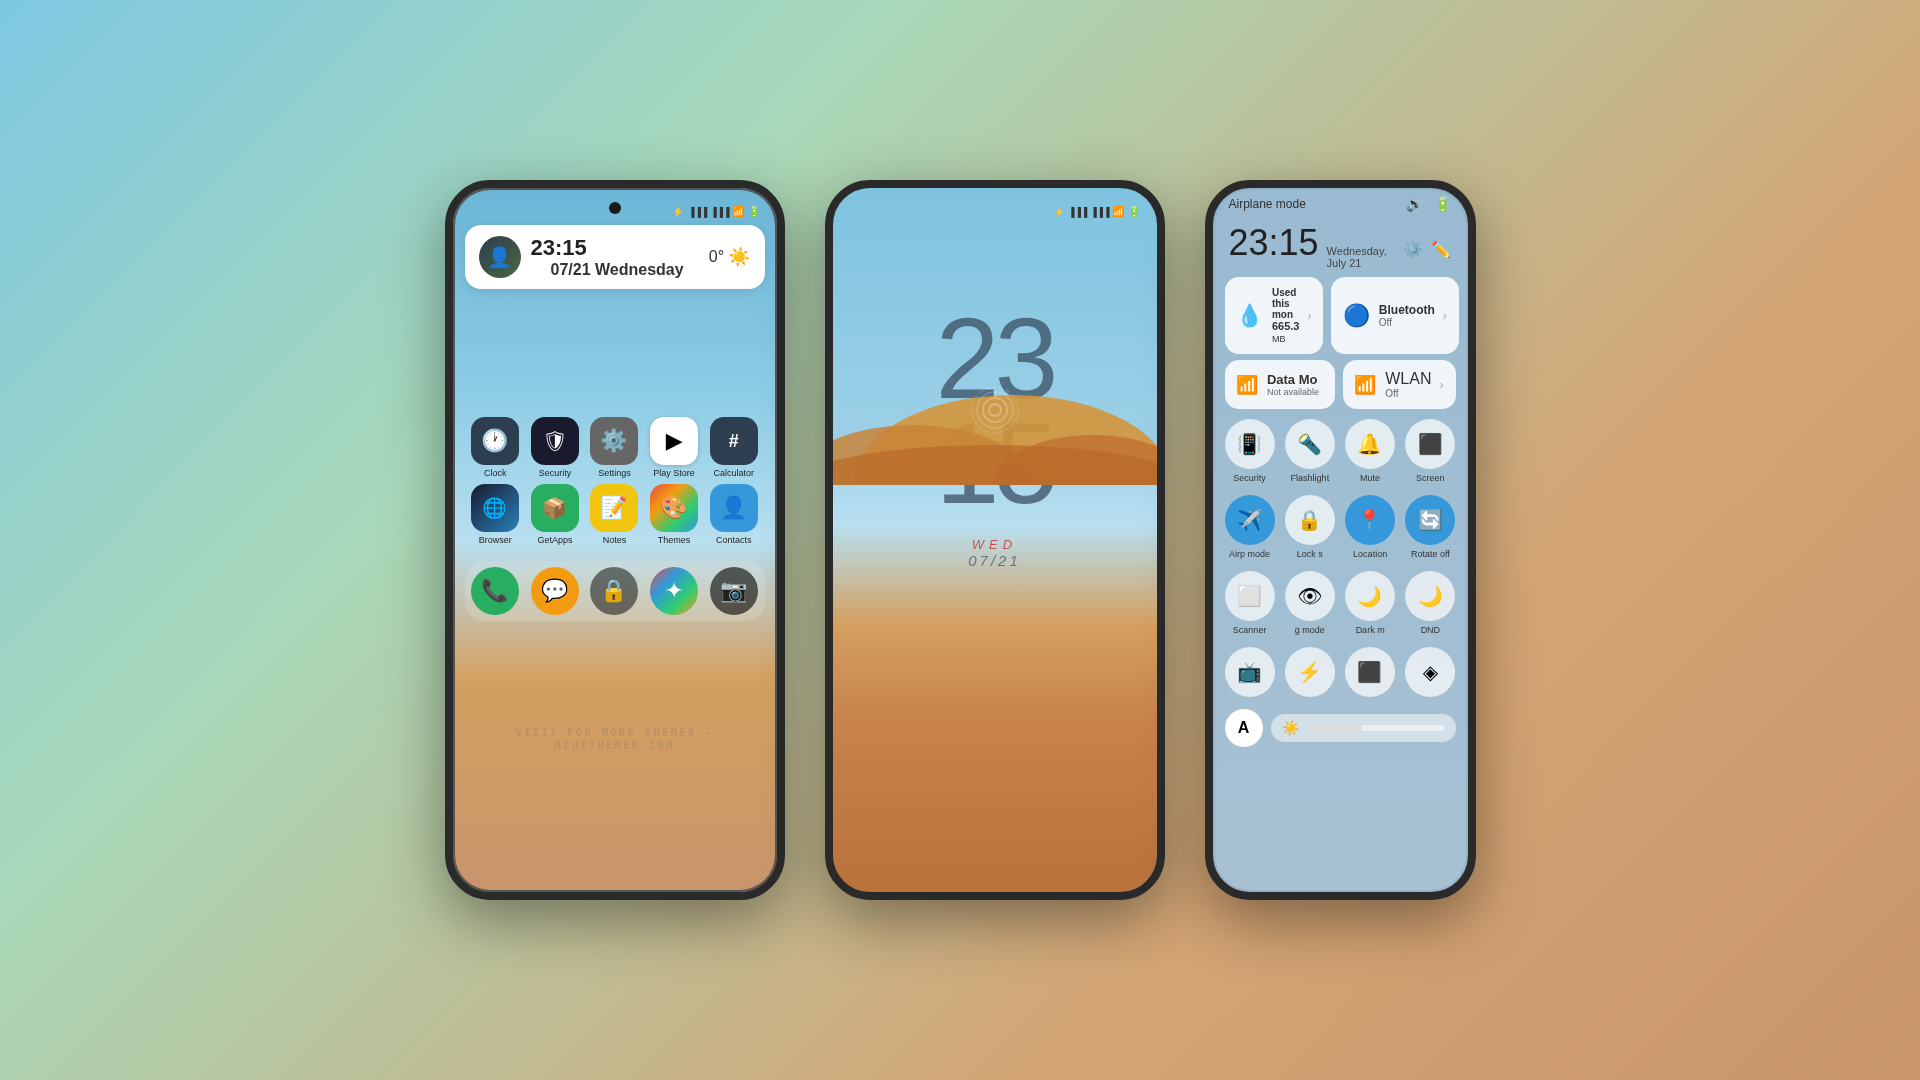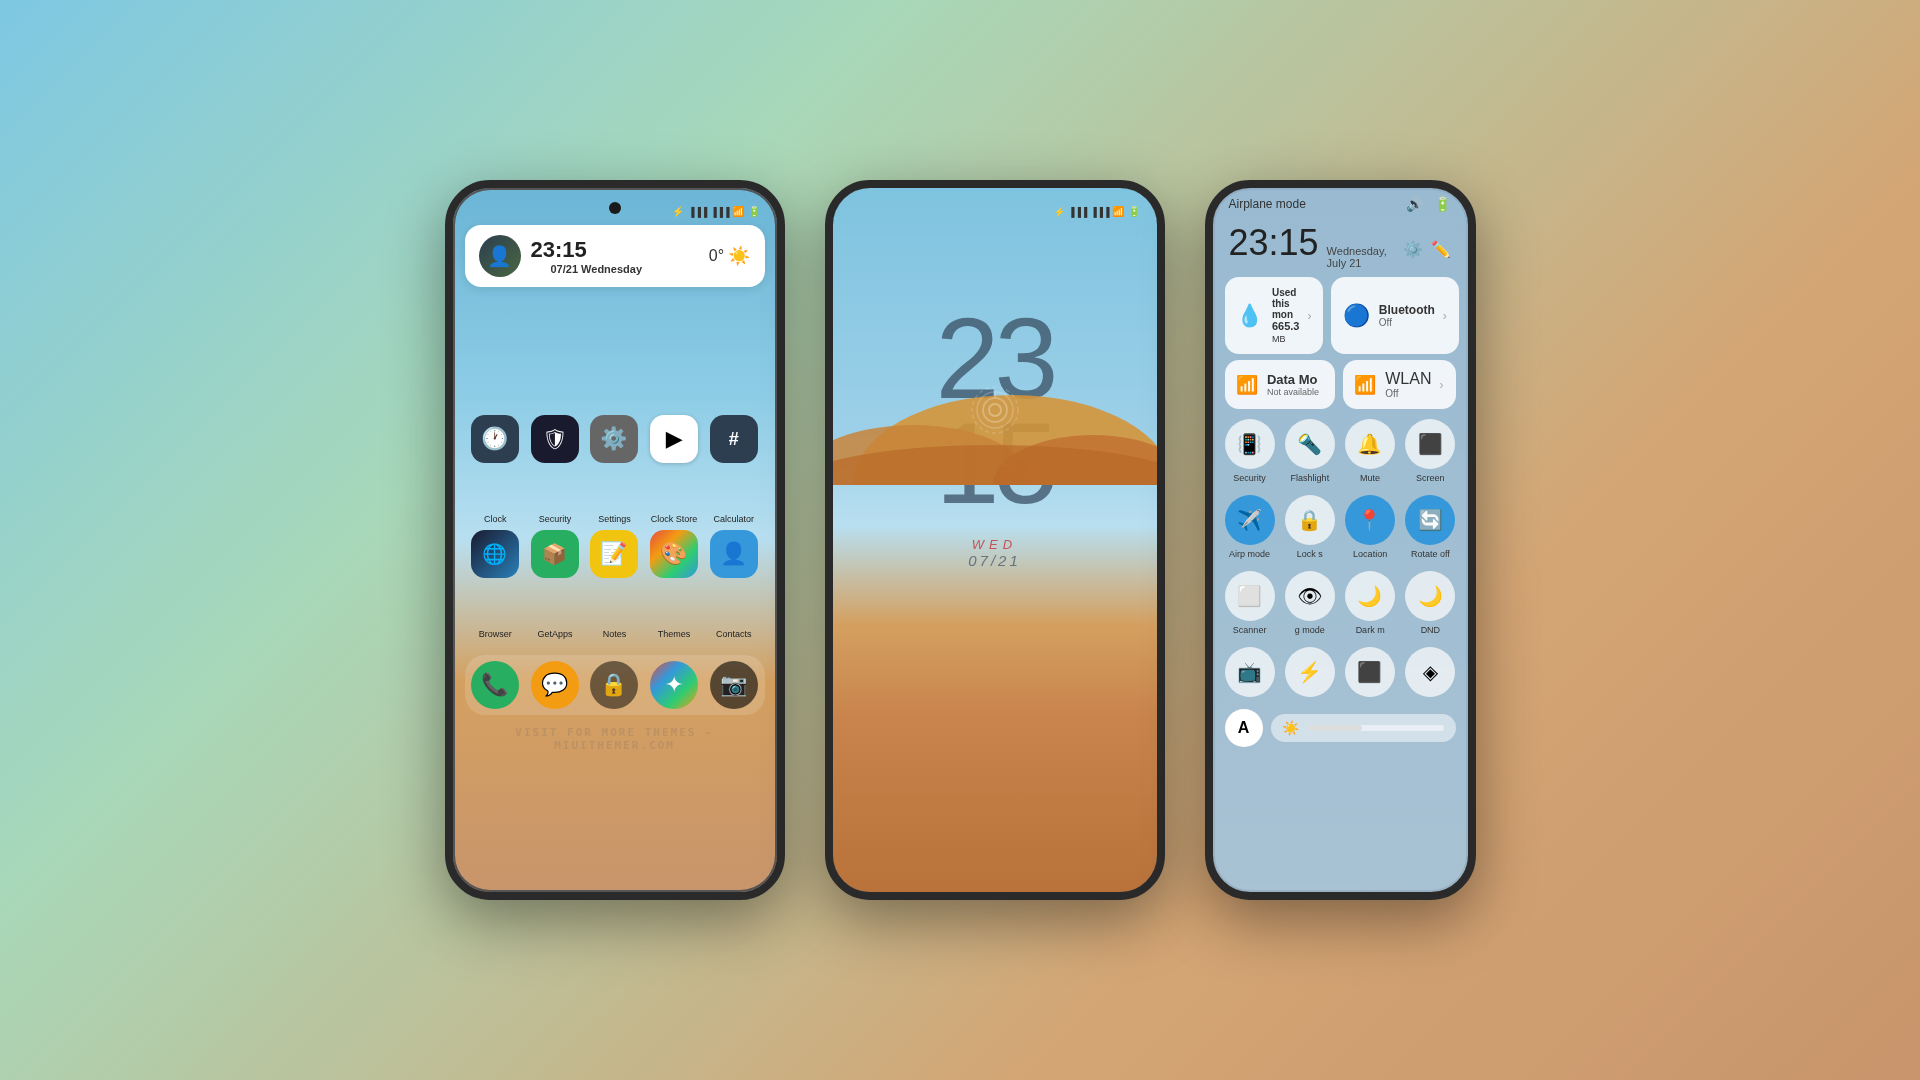--- a/index.html
+++ b/index.html
@@ -108,21 +108,21 @@
     .widget-time {
       font-size: 22px;
       font-weight: bold;
       color: #222;
       display: flex;
       align-items: center;
       gap: 2px;
     }
 
     .widget-date {
-      font-size: 11px;
+      font-size: 16px;
       color: #333;
       font-weight: 600;
       padding-left: 20px;
     }
 
     .weather-icon {
       margin-left: auto;
       font-size: 18px;
     }
 
@@ -157,21 +157,20 @@
       align-items: center;
       justify-content: center;
       font-size: 22px;
     }
 
     .app-label {
       font-size: 9px;
       color: #222;
       text-align: center;
       font-weight: 500;
-      margin-top: 48px;
     }
 
     
     .ic-clock { background: #2c3e50; }
     .ic-security { background: #1a1a2e; }
     .ic-settings { background: #666; }
     .ic-playstore { background: white; box-shadow: 0 1px 4px rgba(0,0,0,0.2); }
     .ic-calculator { background: #2c3e50; }
     .ic-browser { background: linear-gradient(135deg, #1a1a2e, #2980b9); }
     .ic-getapps { background: #27ae60; }
@@ -361,21 +360,21 @@
       <div class="app-item">
         <div class="app-icon ic-settings">
           <span style="color:white;font-size:22px;">⚙️</span>
         </div>
         <span class="app-label">Settings</span>
       </div>
       <div class="app-item">
         <div class="app-icon ic-playstore">
           <span style="font-size:22px;">▶</span>
         </div>
-        <span class="app-label">Clock Store</span>
+        <span class="app-label">Play Store</span>
       </div>
       <div class="app-item">
         <div class="app-icon ic-calculator">
           <span style="color:white;font-size:18px;font-weight:bold;">#</span>
         </div>
         <span class="app-label">Calculator</span>
       </div>
 
       <div class="app-item">
         <div class="app-icon ic-browser">

